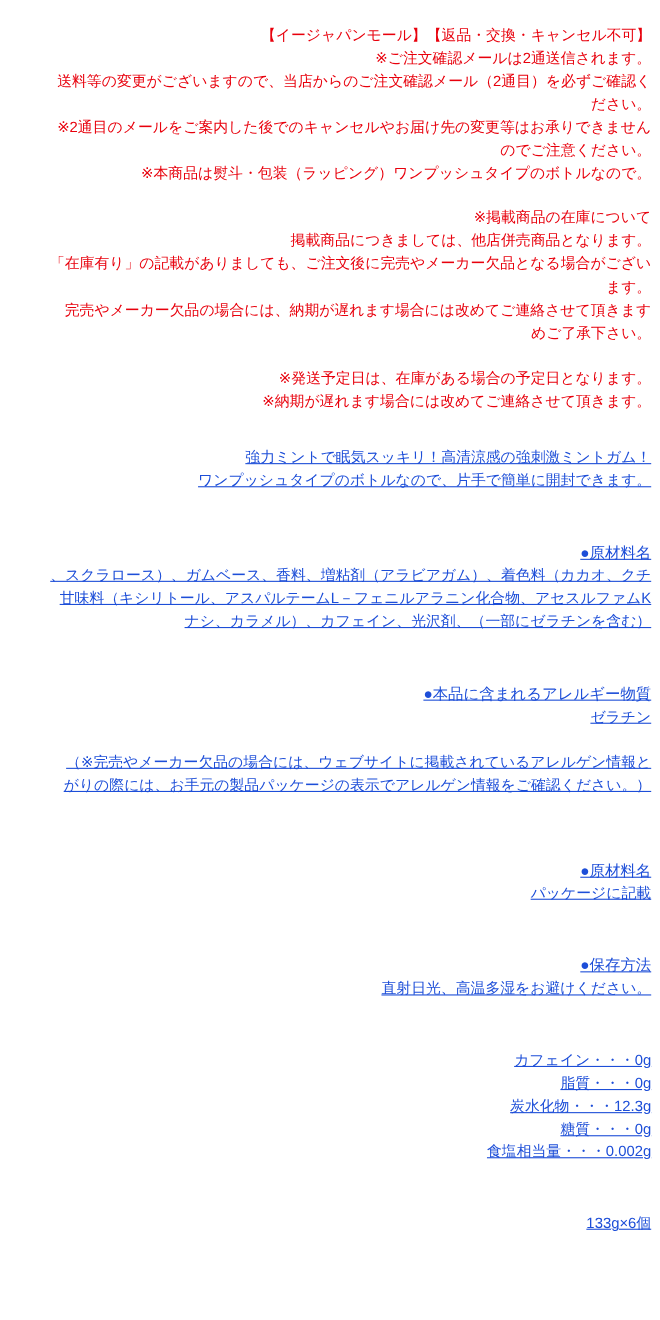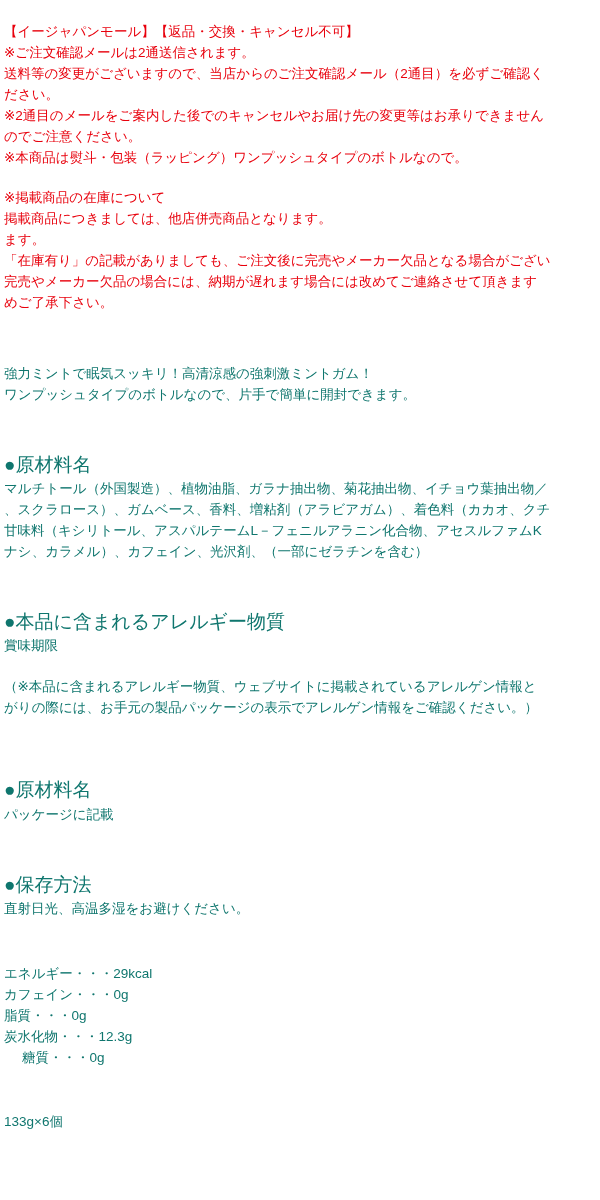--- a/index.html
+++ b/index.html
@@ -17,41 +17,43 @@
     overflow: hidden;
   }
   .page {
     box-sizing: border-box;
     width: 600px;
     padding: 22px 8px 0 4px;
   }
   .blk {
     margin: 0;
     padding: 0;
+    text-align: right;
   }
   .red {
     color: #e8000c;
   }
   .black {
-    color: #0f766e;
+    color: #1d4ed8;
+    text-decoration: underline;
   }
   .line {
     margin: 0;
     padding: 0;
     white-space: pre-wrap;
     word-break: break-all;
   }
   .gap-sm { height: 12px; }
   .gap-md { height: 20px; }
   .gap-lg { height: 30px; }
   .gap-xl { height: 44px; }
   .heading {
     margin: 0;
     padding: 0;
-    font-size: 19px;
+    font-size: 14px;
     font-weight: normal;
     white-space: pre-wrap;
   }
   .indent {
     padding-left: 18px;
   }
 </style>
 </head>
 <body>
 
@@ -65,57 +67,60 @@
     <p class="line">※2通目のメールをご案内した後でのキャンセルやお届け先の変更等はお承りできません</p>
     <p class="line">のでご注意ください。</p>
     <p class="line">※本商品は熨斗・包装（ラッピング）ワンプッシュタイプのボトルなので。</p>
   </div>
 
   <div class="gap-md"></div>
 
   <div class="blk red">
     <p class="line">※掲載商品の在庫について</p>
     <p class="line">掲載商品につきましては、他店併売商品となります。</p>
+    <p class="line">「在庫有り」の記載がありましても、ご注文後に完売やメーカー欠品となる場合がござい</p>
     <p class="line">ます。</p>
-    <p class="line">「在庫有り」の記載がありましても、ご注文後に完売やメーカー欠品となる場合がござい</p>
     <p class="line">完売やメーカー欠品の場合には、納期が遅れます場合には改めてご連絡させて頂きます</p>
     <p class="line">めご了承下さい。</p>
   </div>
 
   <div class="gap-md"></div>
 
+  <div class="blk red">
+    <p class="line">※発送予定日は、在庫がある場合の予定日となります。</p>
+    <p class="line">※納期が遅れます場合には改めてご連絡させて頂きます。</p>
+  </div>
 
   <div class="gap-lg"></div>
 
   <div class="blk black">
     <p class="line">強力ミントで眠気スッキリ！高清涼感の強刺激ミントガム！</p>
     <p class="line">ワンプッシュタイプのボトルなので、片手で簡単に開封できます。</p>
   </div>
 
   <div class="gap-xl"></div>
 
   <div class="blk black">
     <p class="heading">●原材料名</p>
-    <p class="line">マルチトール（外国製造）、植物油脂、ガラナ抽出物、菊花抽出物、イチョウ葉抽出物／</p>
     <p class="line">、スクラロース）、ガムベース、香料、増粘剤（アラビアガム）、着色料（カカオ、クチ</p>
     <p class="line">甘味料（キシリトール、アスパルテームL－フェニルアラニン化合物、アセスルファムK</p>
     <p class="line">ナシ、カラメル）、カフェイン、光沢剤、（一部にゼラチンを含む）</p>
   </div>
 
   <div class="gap-xl"></div>
 
   <div class="blk black">
     <p class="heading">●本品に含まれるアレルギー物質</p>
-    <p class="line">賞味期限</p>
+    <p class="line">ゼラチン</p>
   </div>
 
   <div class="gap-md"></div>
 
   <div class="blk black">
-    <p class="line">（※本品に含まれるアレルギー物質、ウェブサイトに掲載されているアレルゲン情報と</p>
+    <p class="line">（※完売やメーカー欠品の場合には、ウェブサイトに掲載されているアレルゲン情報と</p>
     <p class="line">がりの際には、お手元の製品パッケージの表示でアレルゲン情報をご確認ください。）</p>
   </div>
 
   <div class="gap-xl"></div>
   <div class="gap-sm"></div>
 
   <div class="blk black">
     <p class="heading">●原材料名</p>
     <p class="line">パッケージに記載</p>
   </div>
@@ -123,25 +128,25 @@
   <div class="gap-xl"></div>
 
   <div class="blk black">
     <p class="heading">●保存方法</p>
     <p class="line">直射日光、高温多湿をお避けください。</p>
   </div>
 
   <div class="gap-xl"></div>
 
   <div class="blk black">
-    <p class="line">エネルギー・・・29kcal</p>
     <p class="line">カフェイン・・・0g</p>
     <p class="line">脂質・・・0g</p>
     <p class="line">炭水化物・・・12.3g</p>
     <p class="line indent">糖質・・・0g</p>
+    <p class="line">食塩相当量・・・0.002g</p>
   </div>
 
   <div class="gap-xl"></div>
 
   <div class="blk black">
     <p class="line">133g×6個</p>
   </div>
 
 </div>
 

